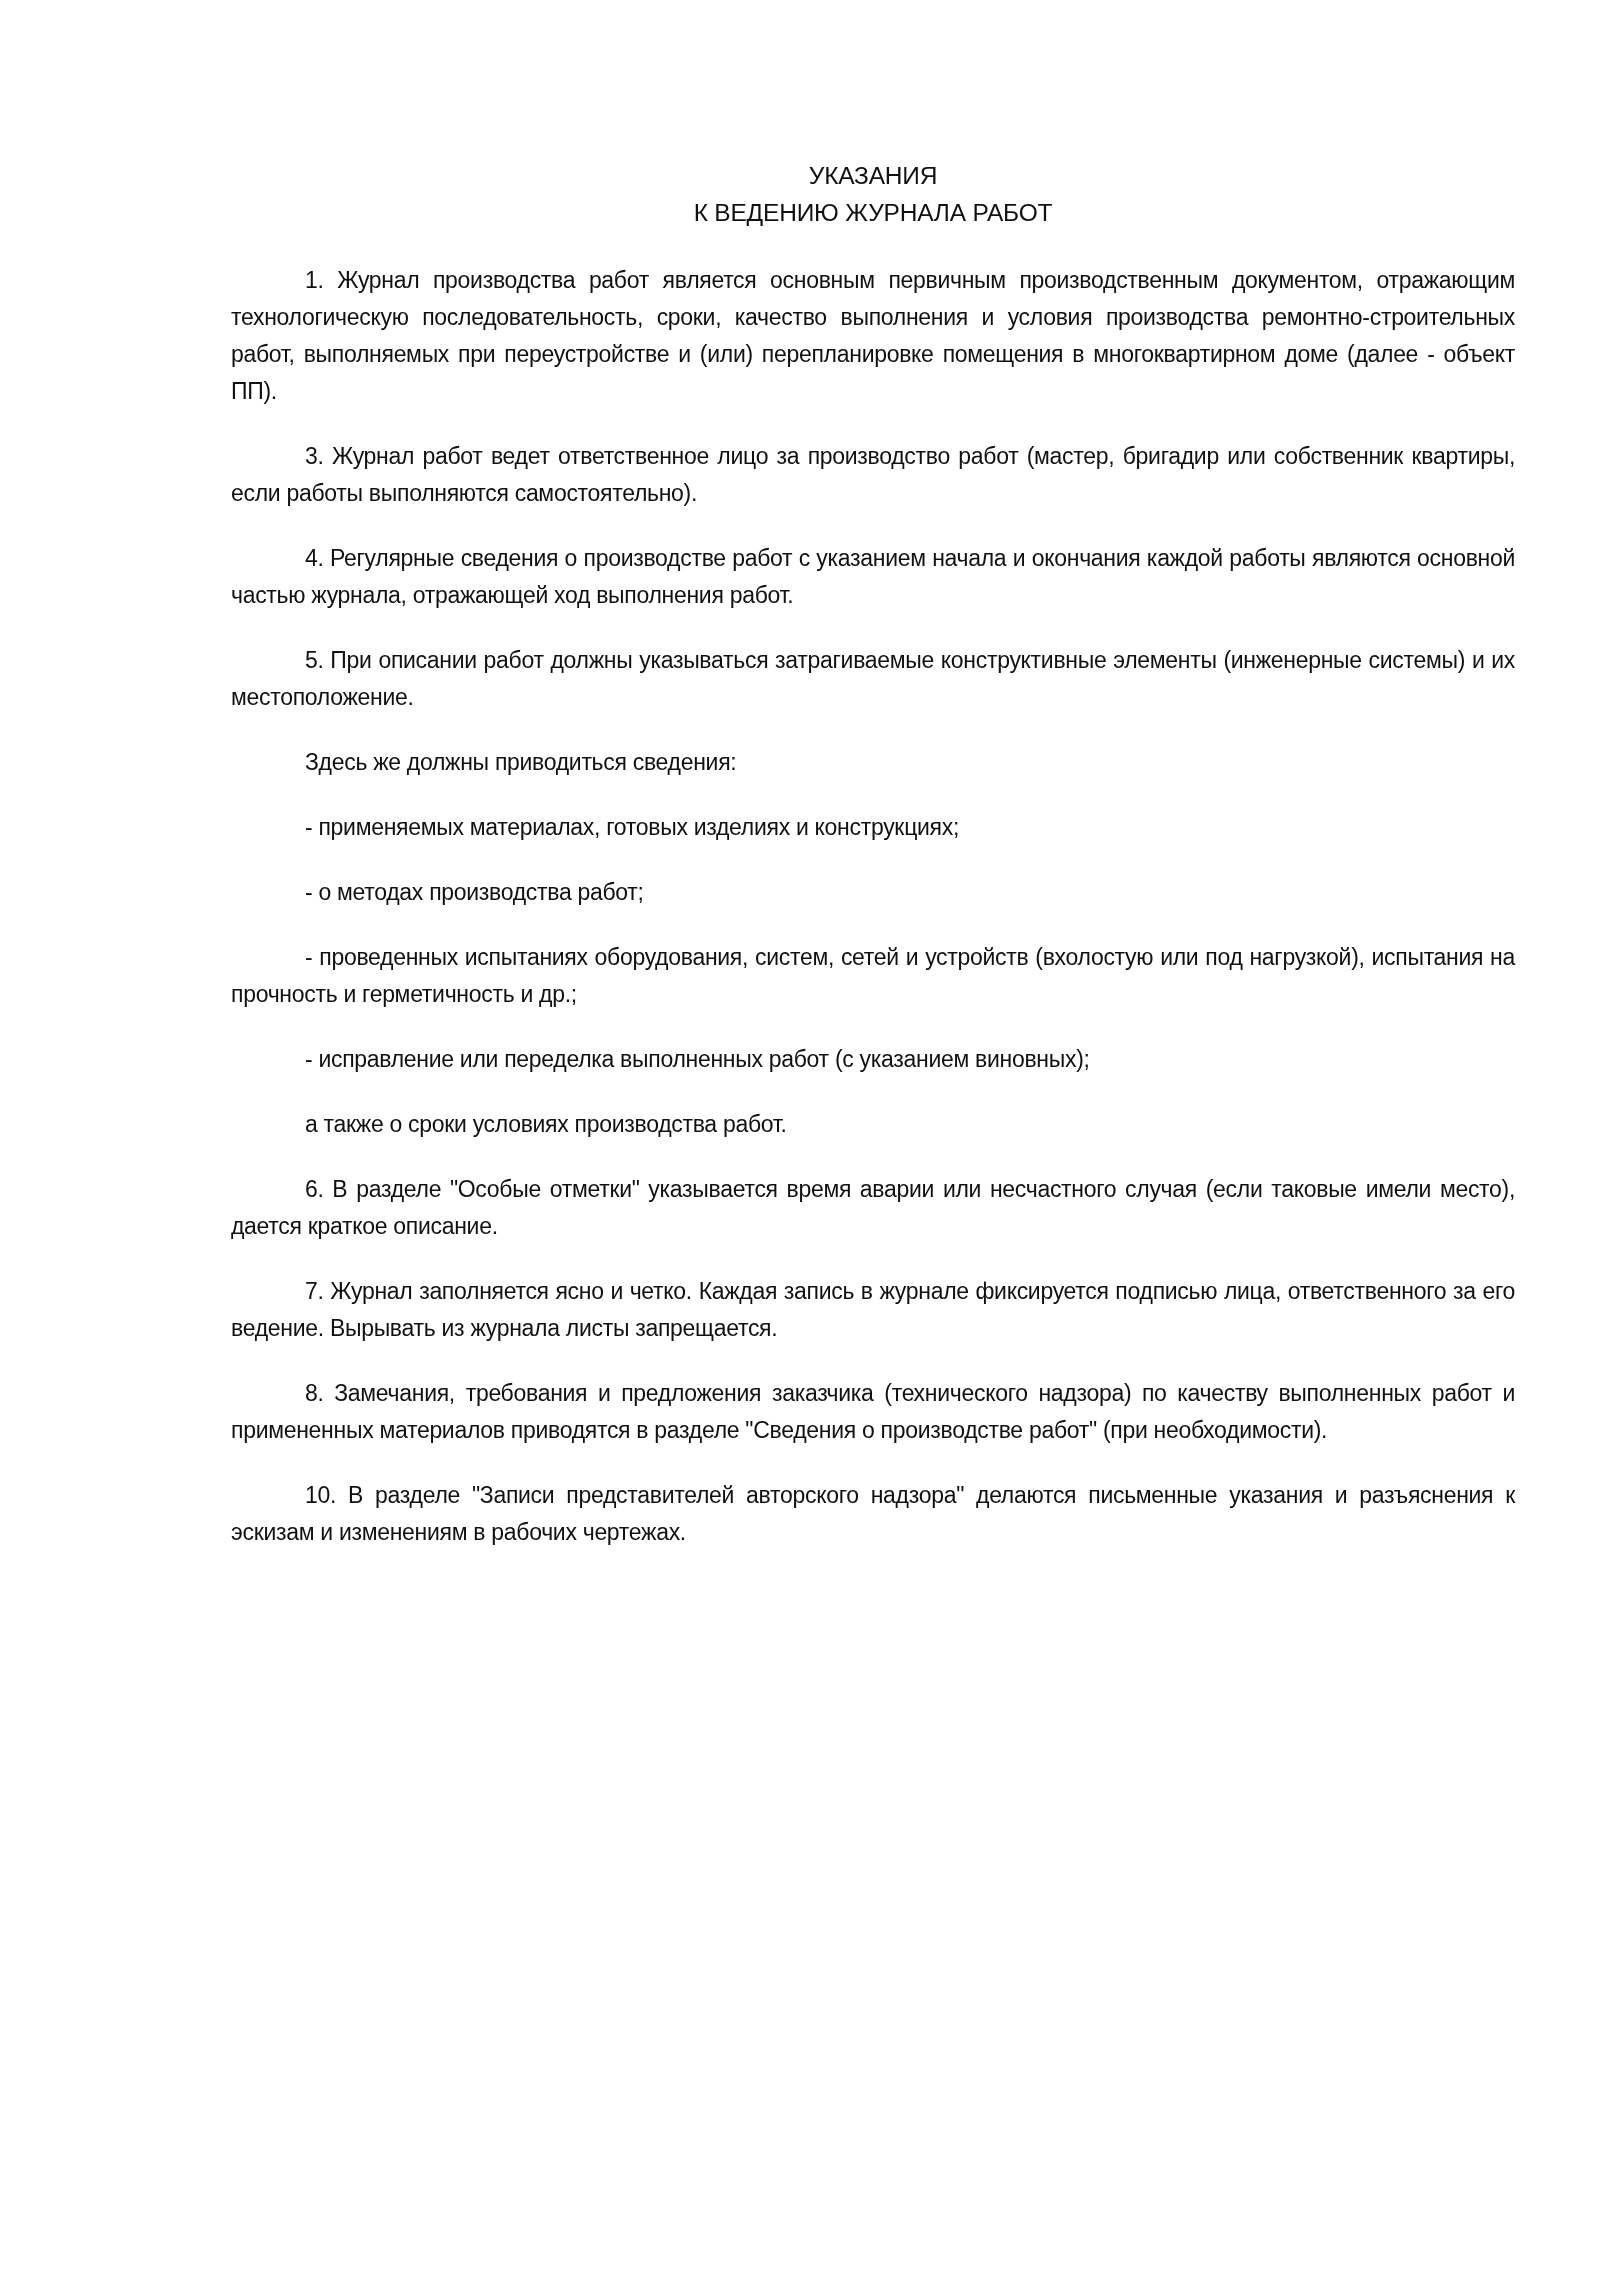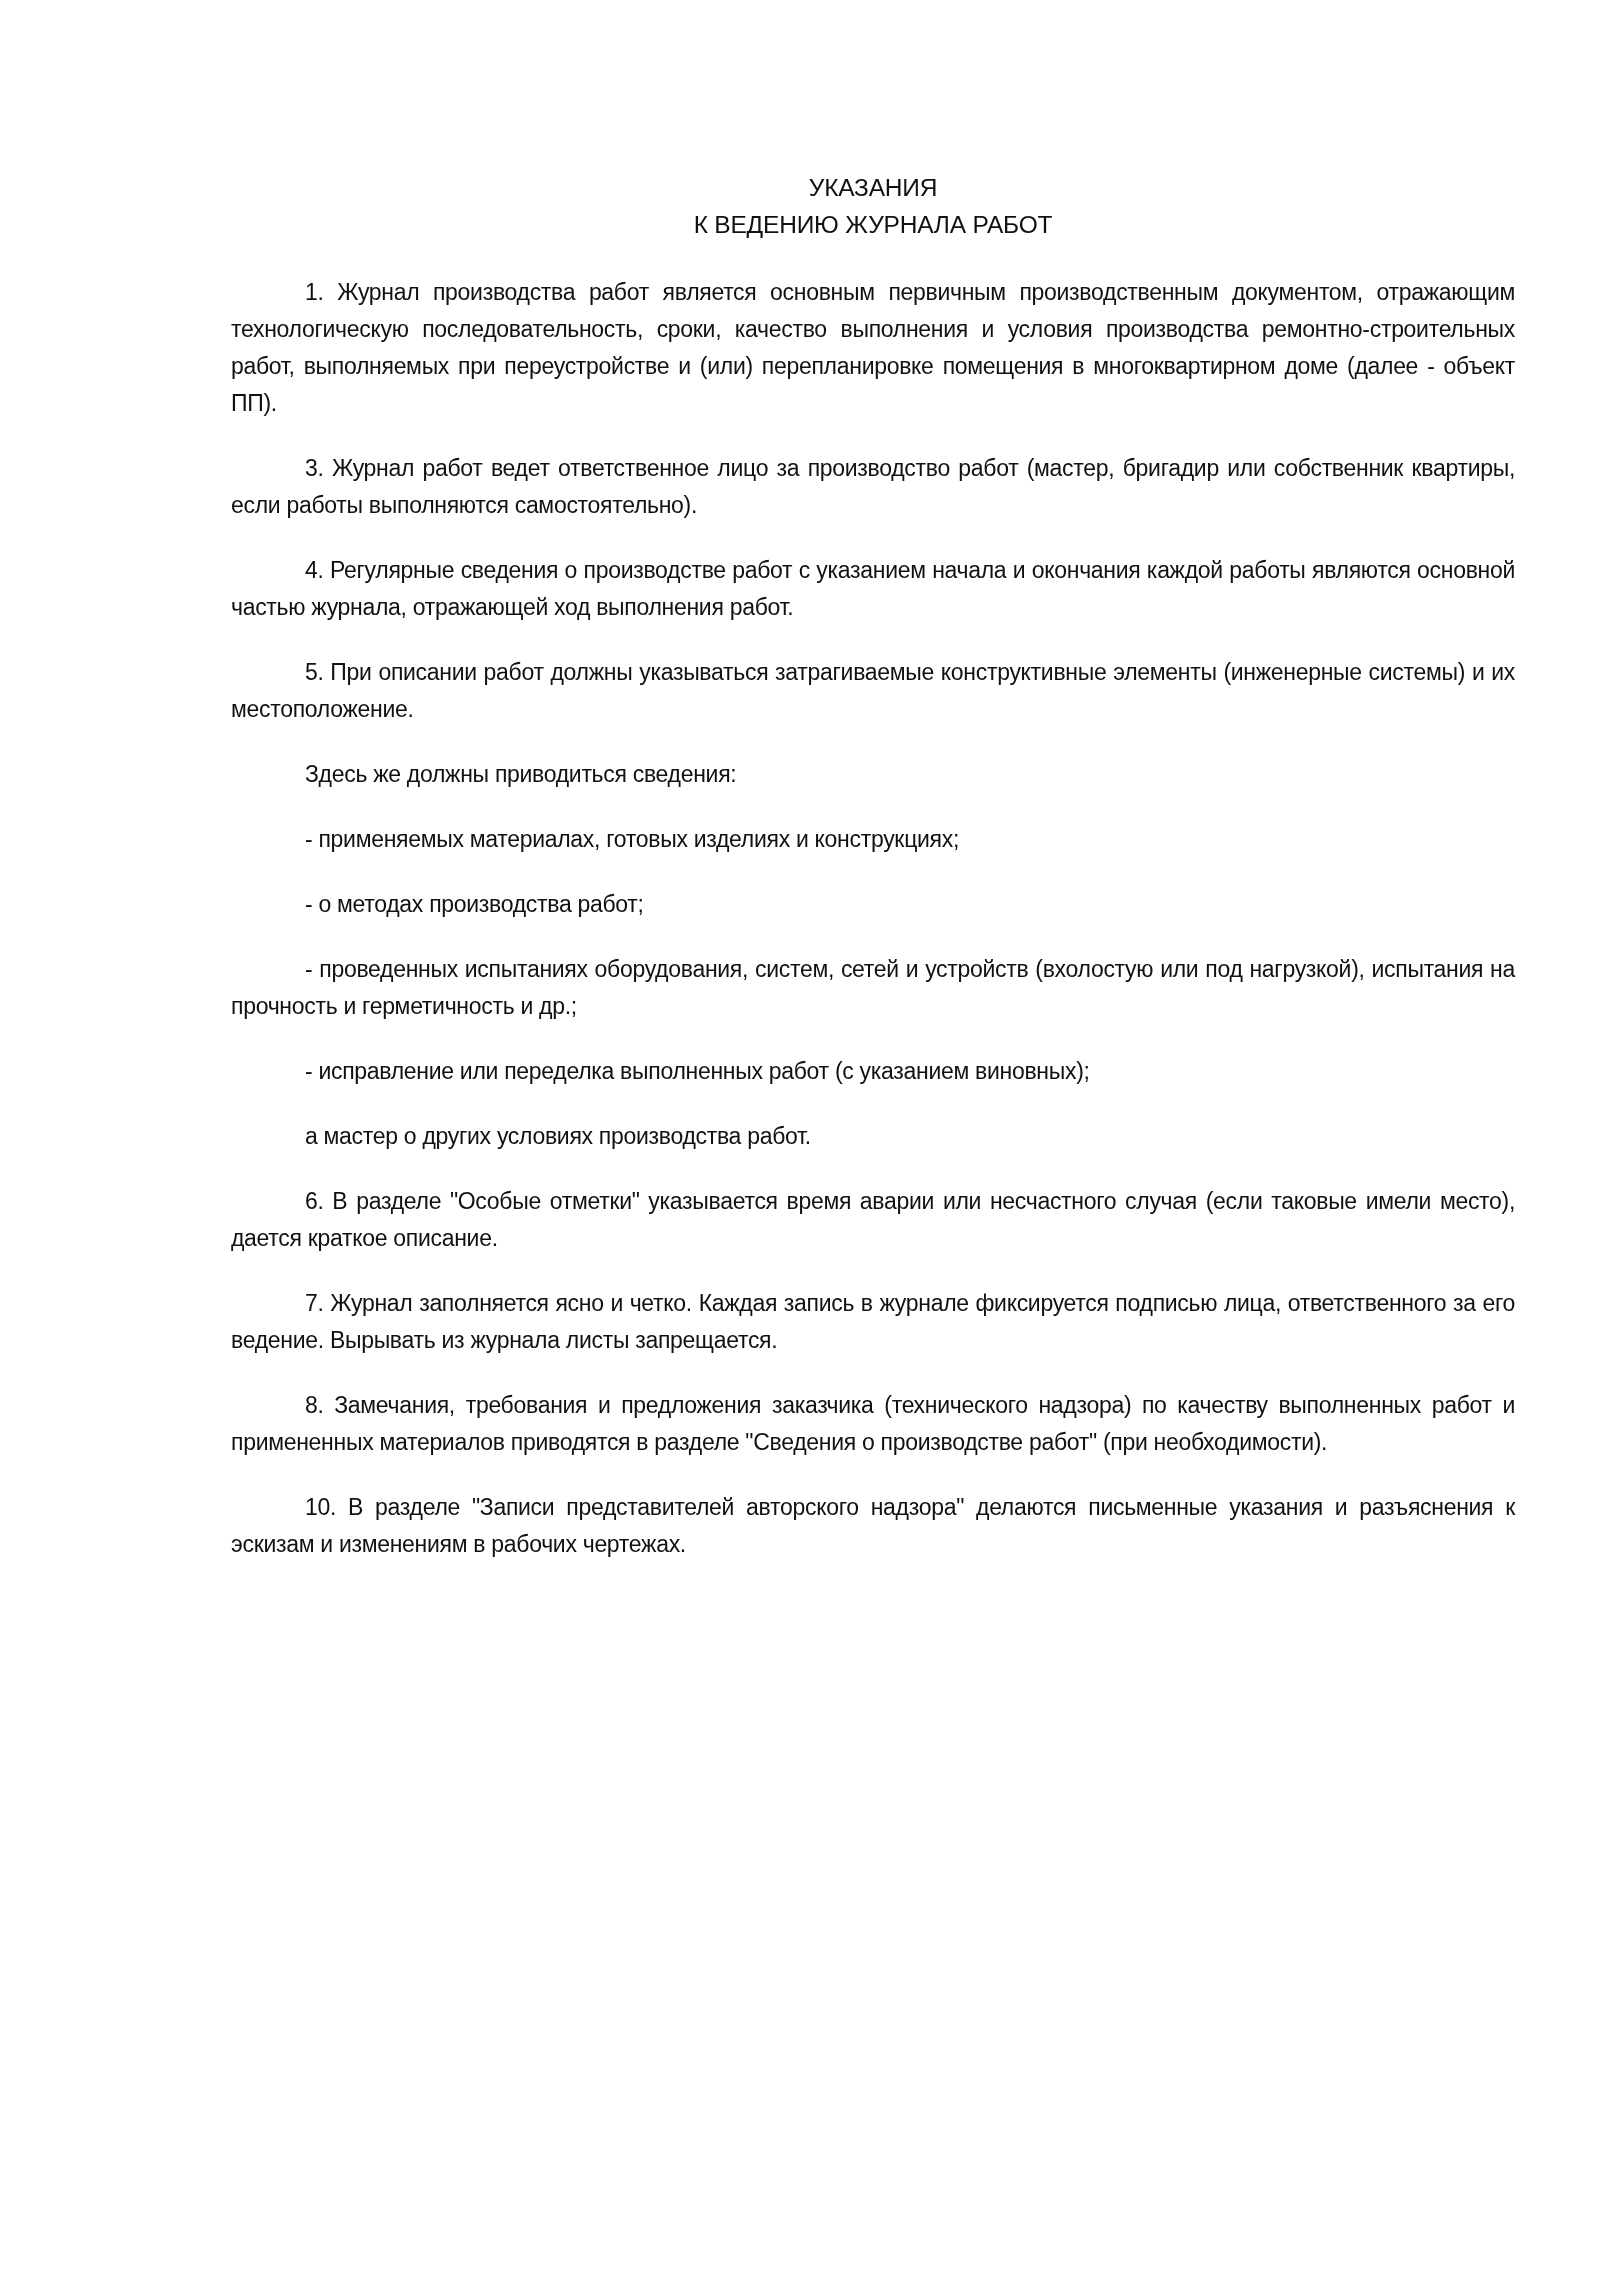--- a/index.html
+++ b/index.html
@@ -2,21 +2,21 @@
 <html><head>
 <meta charset="utf-8">
 <style>
   html, body { margin: 0; padding: 0; background: #ffffff; }
   body {
     width: 1621px; height: 2293px; position: relative; overflow: hidden;
     font-family: "Liberation Sans", "DejaVu Sans", sans-serif;
     color: #111111;
   }
   .page {
-    position: absolute; left: 231px; top: 169px; width: 1284px;
+    position: absolute; left: 231px; top: 157px; width: 1284px;
   }
   .title {
     text-align: center; font-size: 24.5px; line-height: 37px; margin: 0;
     font-weight: normal; letter-spacing: -0.2px;
   }
   .title-wrap { margin-bottom: 31px; }
   .para {
     font-size: 23px; line-height: 37px; text-align: justify;
     text-indent: 74px; margin: 0 0 28px 0; letter-spacing: -0.3px;
     word-spacing: 0px;
@@ -33,19 +33,19 @@
 
   <p class="para">1. Журнал производства работ является основным первичным производственным документом, отражающим технологическую последовательность, сроки, качество выполнения и условия производства ремонтно-строительных работ, выполняемых при переустройстве и (или) перепланировке помещения в многоквартирном доме (далее - объект ПП).</p>
   <p class="para">3. Журнал работ ведет ответственное лицо за производство работ (мастер, бригадир или собственник квартиры, если работы выполняются самостоятельно).</p>
   <p class="para">4. Регулярные сведения о производстве работ с указанием начала и окончания каждой работы являются основной частью журнала, отражающей ход выполнения работ.</p>
   <p class="para">5. При описании работ должны указываться затрагиваемые конструктивные элементы (инженерные системы) и их местоположение.</p>
   <p class="para">Здесь же должны приводиться сведения:</p>
   <p class="para">- применяемых материалах, готовых изделиях и конструкциях;</p>
   <p class="para">- о методах производства работ;</p>
   <p class="para">- проведенных испытаниях оборудования, систем, сетей и устройств (вхолостую или под нагрузкой), испытания на прочность и герметичность и др.;</p>
   <p class="para">- исправление или переделка выполненных работ (с указанием виновных);</p>
-  <p class="para">а мастер о других условиях производства работ.</p>
+  <p class="para">а также о сроки условиях производства работ.</p>
   <p class="para">6. В разделе "Особые отметки" указывается время аварии или несчастного случая (если таковые имели место), дается краткое описание.</p>
   <p class="para">7. Журнал заполняется ясно и четко. Каждая запись в журнале фиксируется подписью лица, ответственного за его ведение. Вырывать из журнала листы запрещается.</p>
   <p class="para">8. Замечания, требования и предложения заказчика (технического надзора) по качеству выполненных работ и примененных материалов приводятся в разделе "Сведения о производстве работ" (при необходимости).</p>
   <p class="para">10. В разделе "Записи представителей авторского надзора" делаются письменные указания и разъяснения к эскизам и изменениям в рабочих чертежах.</p>
 </div>
 
 
 </body></html>

